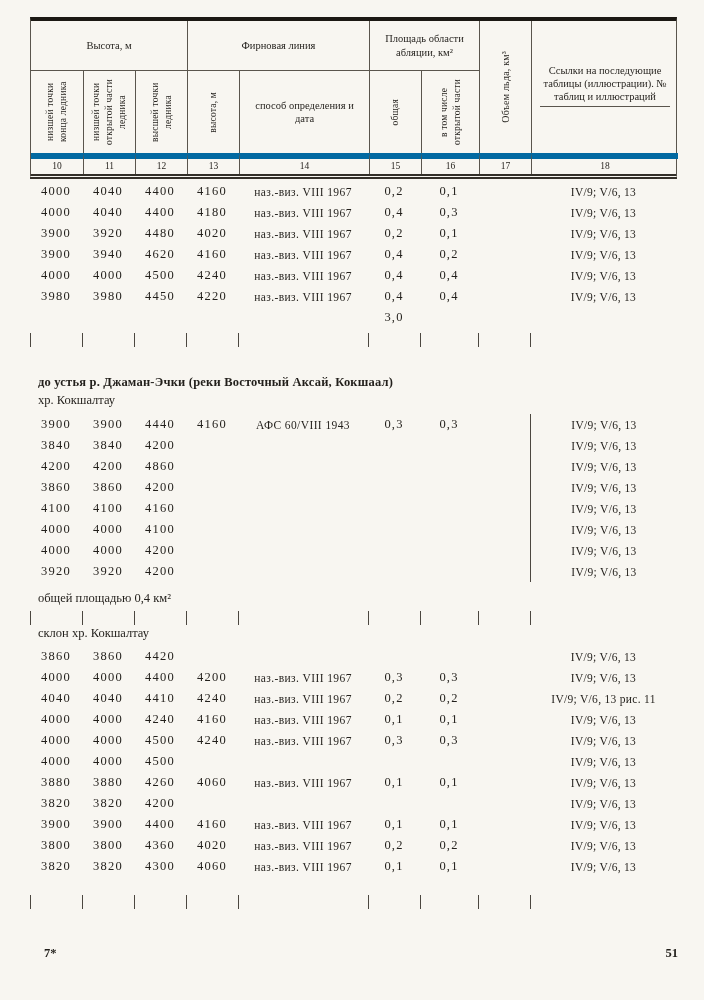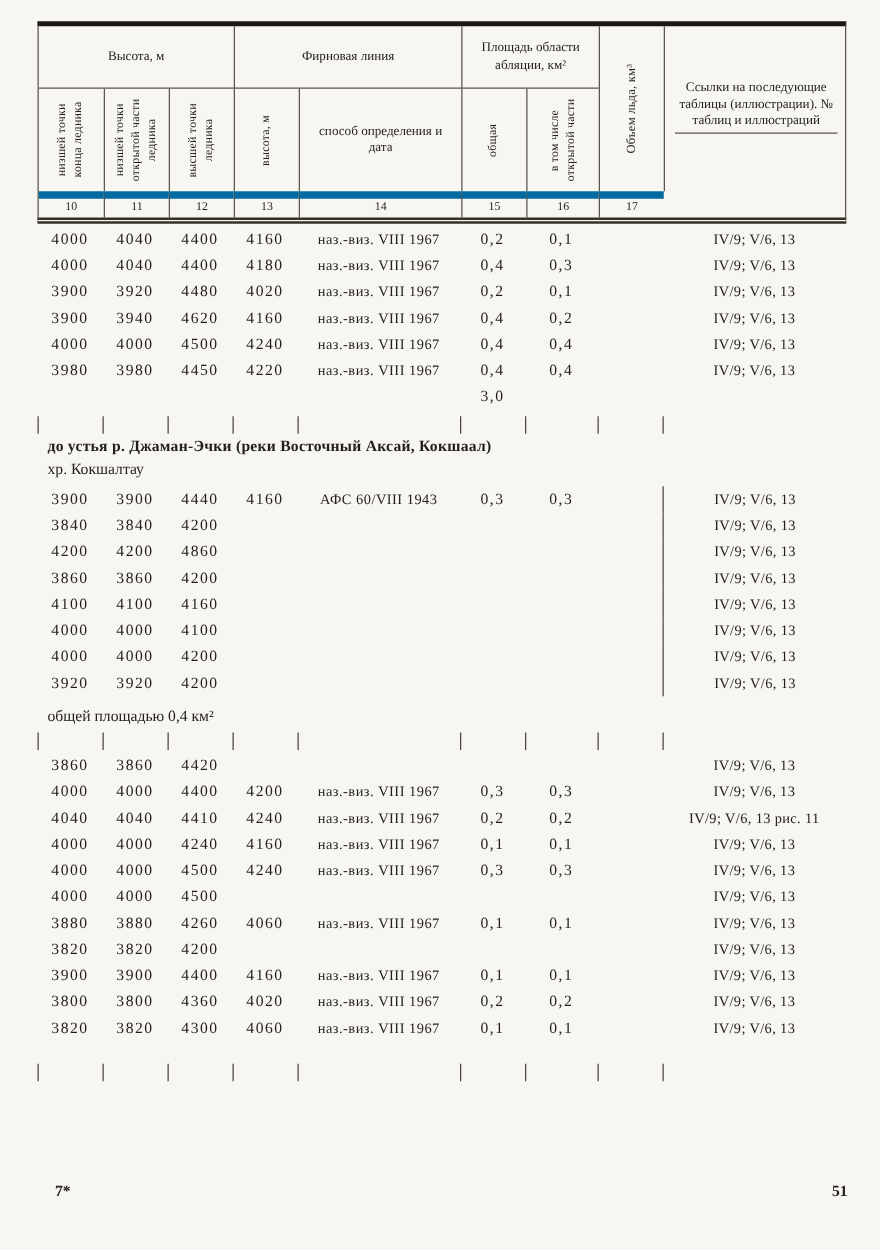--- a/index.html
+++ b/index.html
@@ -54,21 +54,21 @@
   .rule-right .c9 { border-left:1px solid #4c4740; }
   .secA { margin-top:2px; }
   .secB { margin-top:3px; }
   .secC { margin-top:2px; }
   .tick { display:grid; grid-template-columns:var(--cols); height:14px; }
   .tick i { border-left:1px solid #4c4740; }
   .t1 { margin-top:5px; }
   .t2 { margin-top:3px; }
   .t3 { margin-top:18px; }
   .sect-head { font-weight:bold; font-size:12.5px; padding:2px 0 2px 8px; letter-spacing:.2px; }
-  .hB { margin-top:1px; }
+  .hB { margin-top:26px; }
   .hC { margin-top:7px; }
   .sect-sub { font-size:12.5px; padding:1px 0 3px 8px; }
   .note { font-size:12.5px; padding:3px 0 2px 8px; margin-top:6px; }
 
   .footer-left  { position:absolute; left:44px;  top:946px; font-weight:bold; font-size:12.5px; }
   .footer-right { position:absolute; right:26px; top:946px; font-weight:bold; font-size:12.5px; }
 </style>
 </head>
 <body>
 
@@ -116,20 +116,21 @@
       </div>
 
       <div class="hc n nc1 bt">10</div>
       <div class="hc n nc2 bl bt">11</div>
       <div class="hc n nc3 bl bt">12</div>
       <div class="hc n nc4 bl bt">13</div>
       <div class="hc n nc5 bl bt">14</div>
       <div class="hc n nc6 bl bt">15</div>
       <div class="hc n nc7 bl bt">16</div>
       <div class="hc n nc8 bl bt">17</div>
+      <div class="hc n nc9 bl bt">18</div>
     </div>
 
     <div class="brows secA">
         <div class="bcell c1">4000</div>
         <div class="bcell c2">4040</div>
         <div class="bcell c3">4400</div>
         <div class="bcell c4">4160</div>
         <div class="bcell c5">наз.-виз. VIII 1967</div>
         <div class="bcell c6">0,2</div>
         <div class="bcell c7">0,1</div>
@@ -286,20 +287,21 @@
         <i></i>
         <i></i>
         <i></i>
         <i></i>
         <i></i>
         <i></i>
         <i></i>
         <i></i>
       </div>
 
+    <div class="sect-sub">склон хр. Кокшалтау</div>
     <div class="brows secC">
         <div class="bcell c1">3860</div>
         <div class="bcell c2">3860</div>
         <div class="bcell c3">4420</div>
         <div class="bcell c4"></div>
         <div class="bcell c5"></div>
         <div class="bcell c6"></div>
         <div class="bcell c7"></div>
         <div class="bcell c8"></div>
         <div class="bcell c9">IV/9; V/6, 13</div>

